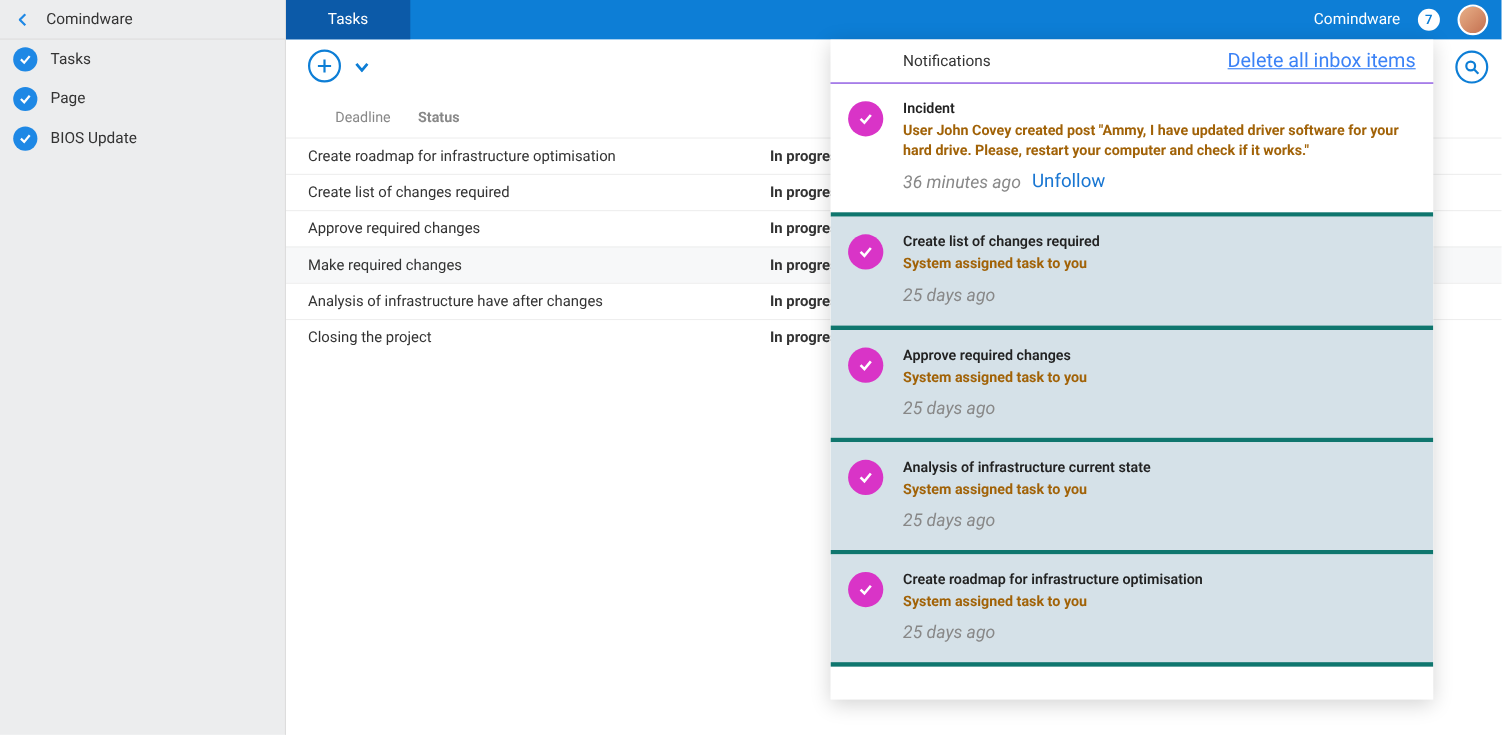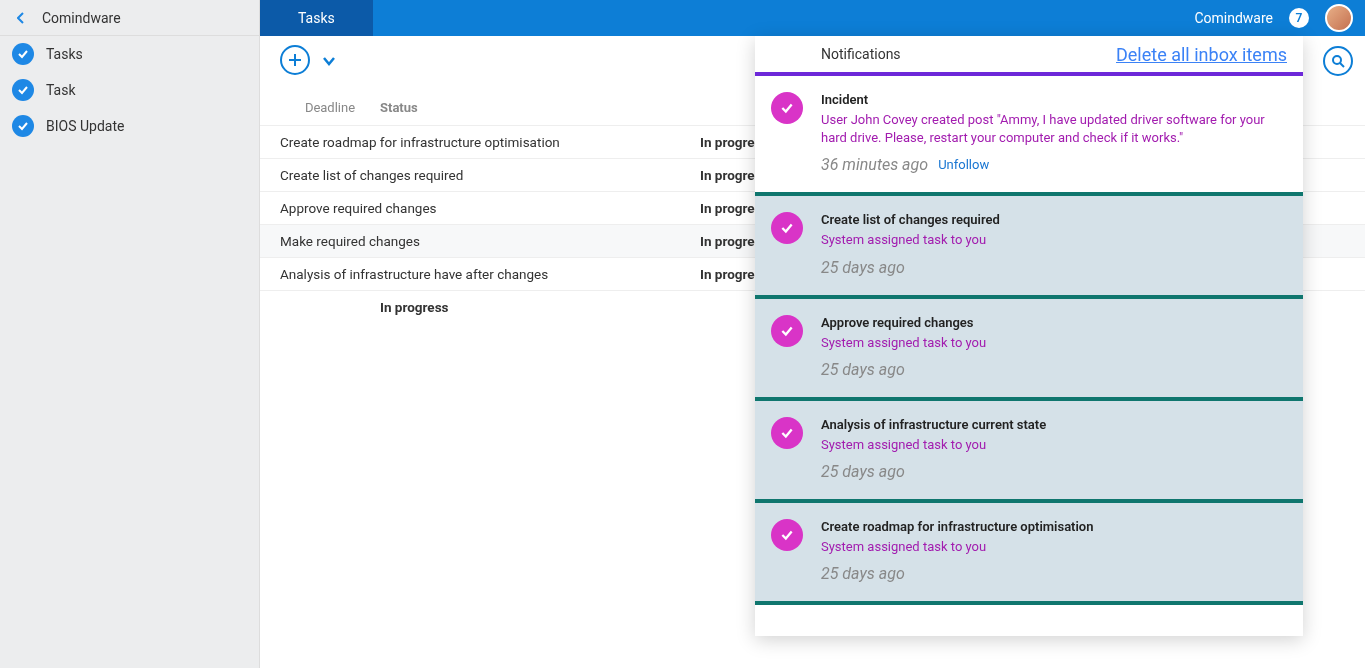--- a/index.html
+++ b/index.html
@@ -41,34 +41,34 @@
 .table { width: 100%; }
 .thead { display: flex; padding: 16px 20px 10px 20px; color: #888; font-size: 13px; }
 .col-name { flex: 0 0 320px; }
 .col-deadline { flex: 0 0 100px; text-align: center; }
 .col-status { flex: 0 0 100px; font-weight: bold; }
 .trow { display: flex; padding: 8px 20px; border-top: 1px solid #eee; font-size: 13.5px; color: #333; cursor: pointer; }
 .trow.alt { background: #f7f8f9; }
 
 
 .notif-panel { position: absolute; left: 755px; top: 36px; width: 548px; height: 600px; background: #fff; box-shadow: 0 4px 18px rgba(0,0,0,0.18); z-index: 100; display: flex; flex-direction: column; }
-.notif-header { height: 40px; display: flex; align-items: center; justify-content: space-between; padding: 0 16px 0 66px; border-bottom: 4px solid #6d28d9; }
+.notif-header { height: 40px; display: flex; align-items: center; justify-content: space-between; padding: 0 16px 0 66px; border-bottom: 1px solid #6d28d9; }
 .notif-title { font-size: 14px; color: #333; }
 .notif-delete { font-size: 18px; color: #3b82f6; cursor: pointer; text-decoration: underline; }
 .notif-body { flex: 1; overflow: hidden; }
 .notif-item { display: flex; padding: 16px 16px 18px 16px; border-bottom: 4px solid #0f766e; }
 .notif-item.read { background: #d5e1e8; }
 .notif-icon { width: 32px; height: 32px; border-radius: 50%; background: #d934c7; display: flex; align-items: center; justify-content: center; margin-right: 18px; flex-shrink: 0; }
 .notif-icon svg { width: 14px; height: 14px; }
 .notif-content { flex: 1; font-size: 13px; }
 .notif-item-title { font-weight: 600; color: #222; margin-bottom: 4px; }
-.notif-item-body { color: #a21caf; margin-bottom: 8px; line-height: 1.4; }
+.notif-item-body { color: #a16207; margin-bottom: 8px; line-height: 1.4; font-weight: bold; }
 .notif-item-footer { display: flex; align-items: center; gap: 10px; }
 .notif-time { color: #888; font-style: italic; font-size: 16px; }
-.notif-unfollow { color: #1976d2; font-size: 13px; cursor: pointer; }
+.notif-unfollow { color: #1976d2; font-size: 17px; cursor: pointer; }
 </style>
 </head>
 <body>
 
 <div class="sidebar">
   <div class="sidebar-header">
     <span class="sidebar-back">
       <svg viewBox="0 0 8 12">
           <path d="M6 1 L1 6 L6 11" stroke="#1e88e5" stroke-width="2" fill="none"></path>
         </svg>
@@ -82,21 +82,21 @@
         </svg>
       </span>
     <span class="sidebar-label">Tasks</span>
   </div>
   <div class="sidebar-item">
     <span class="sidebar-icon">
         <svg viewBox="0 0 12 12">
           <path d="M2 6 L5 9 L10 3" stroke="#fff" stroke-width="2" fill="none"></path>
         </svg>
       </span>
-    <span class="sidebar-label">Task</span>
+    <span class="sidebar-label">Page</span>
   </div>
   <div class="sidebar-item">
     <span class="sidebar-icon">
         <svg viewBox="0 0 12 12">
           <path d="M2 6 L5 9 L10 3" stroke="#fff" stroke-width="2" fill="none"></path>
         </svg>
       </span>
     <span class="sidebar-label">BIOS Update</span>
   </div>
 </div>
@@ -146,20 +146,21 @@
       <div class="col-name">Make required changes</div>
       <div class="col-deadline"></div>
       <div class="col-status">In progress</div>
     </div>
     <div class="trow">
       <div class="col-name">Analysis of infrastructure have after changes</div>
       <div class="col-deadline"></div>
       <div class="col-status">In progress</div>
     </div>
     <div class="trow">
+      <div class="col-name">Closing the project</div>
       <div class="col-deadline"></div>
       <div class="col-status">In progress</div>
     </div>
   </div>
 </div>
 
 <div class="right-controls">
   <div class="search-btn">
     <svg viewBox="0 0 14 14">
         <circle cx="6" cy="6" r="4" stroke="#0d7ed6" stroke-width="2" fill="none"></circle>

